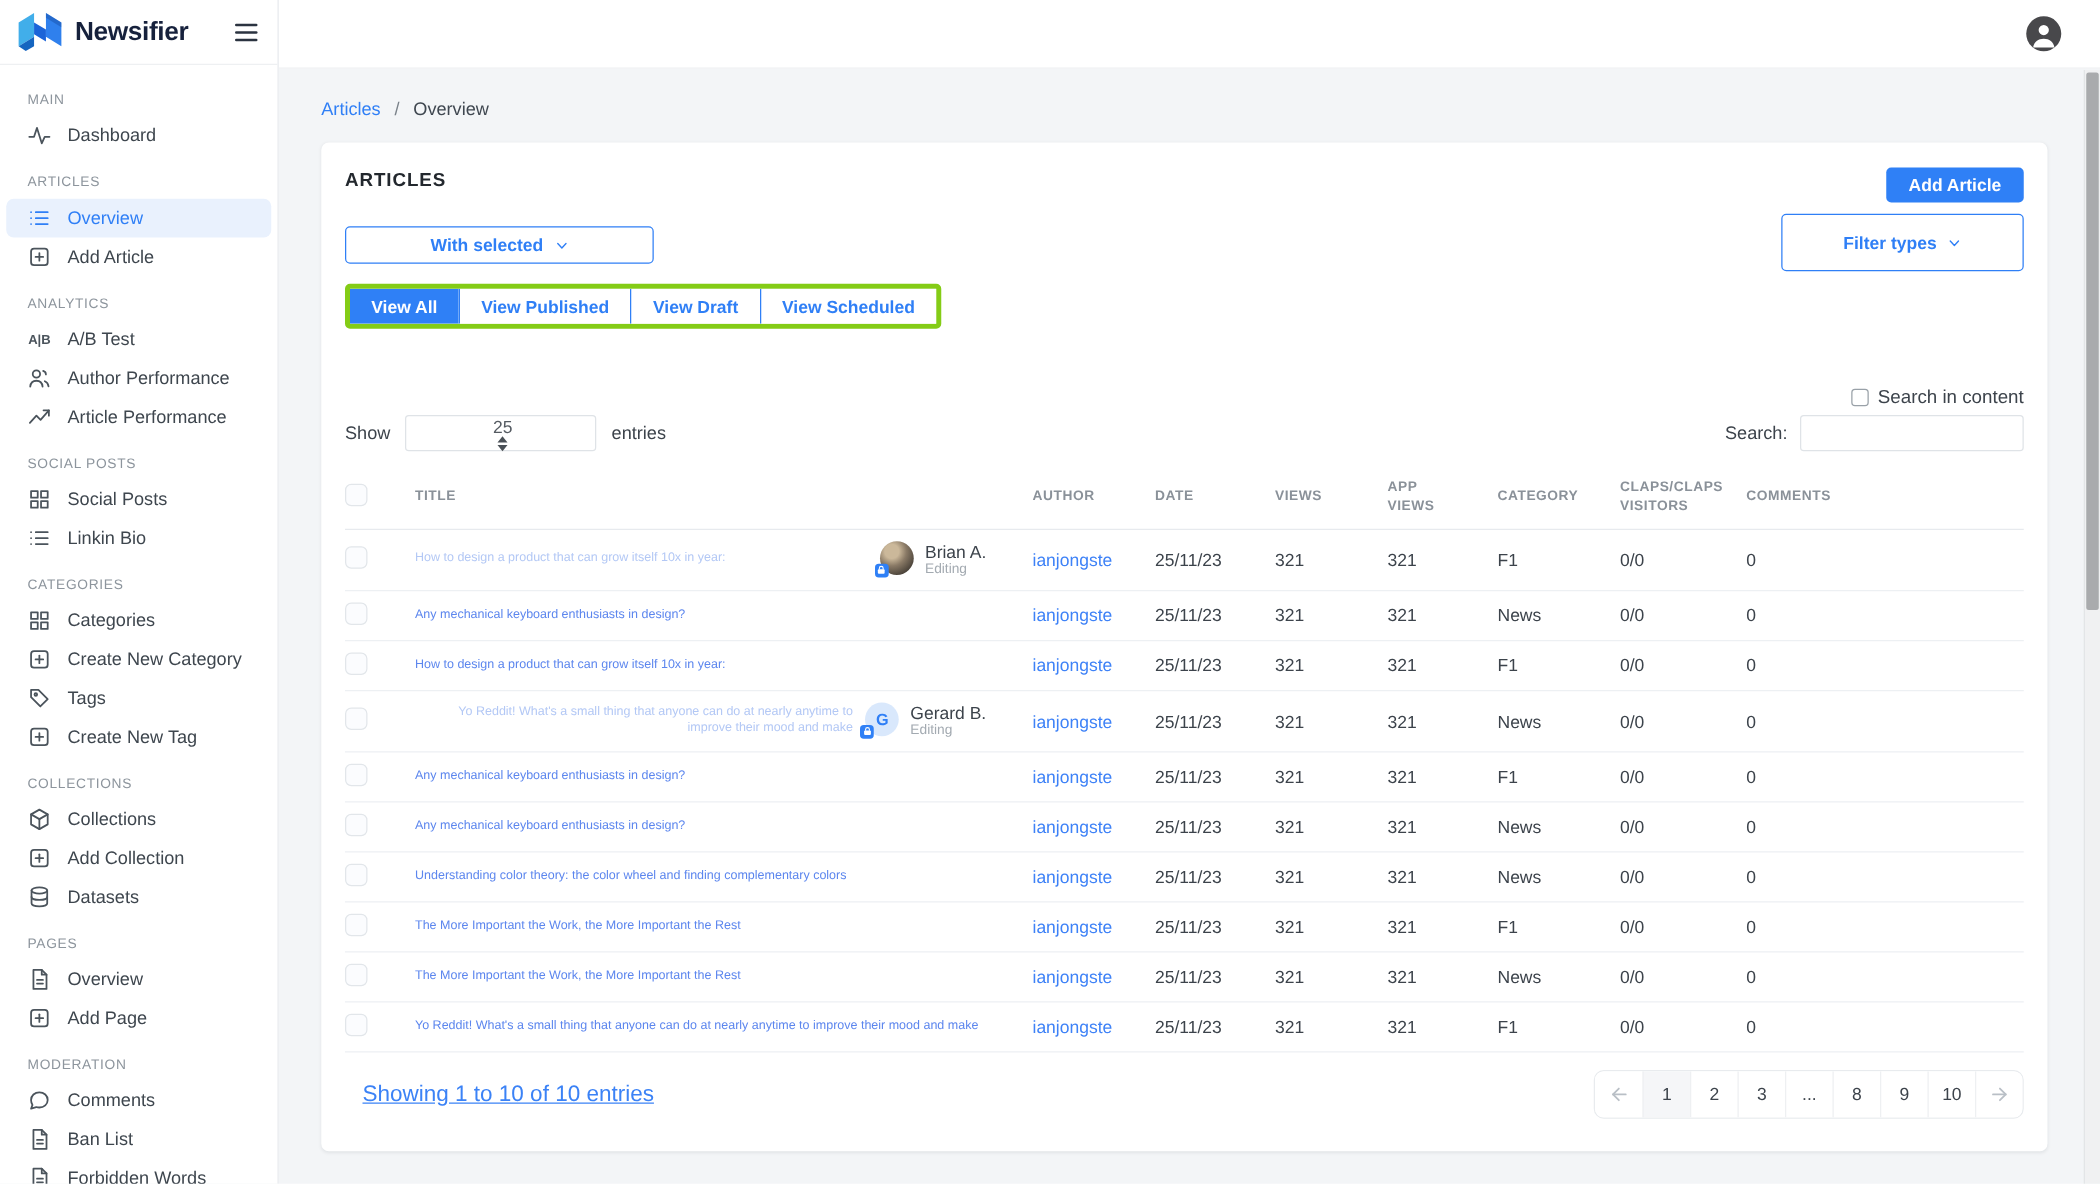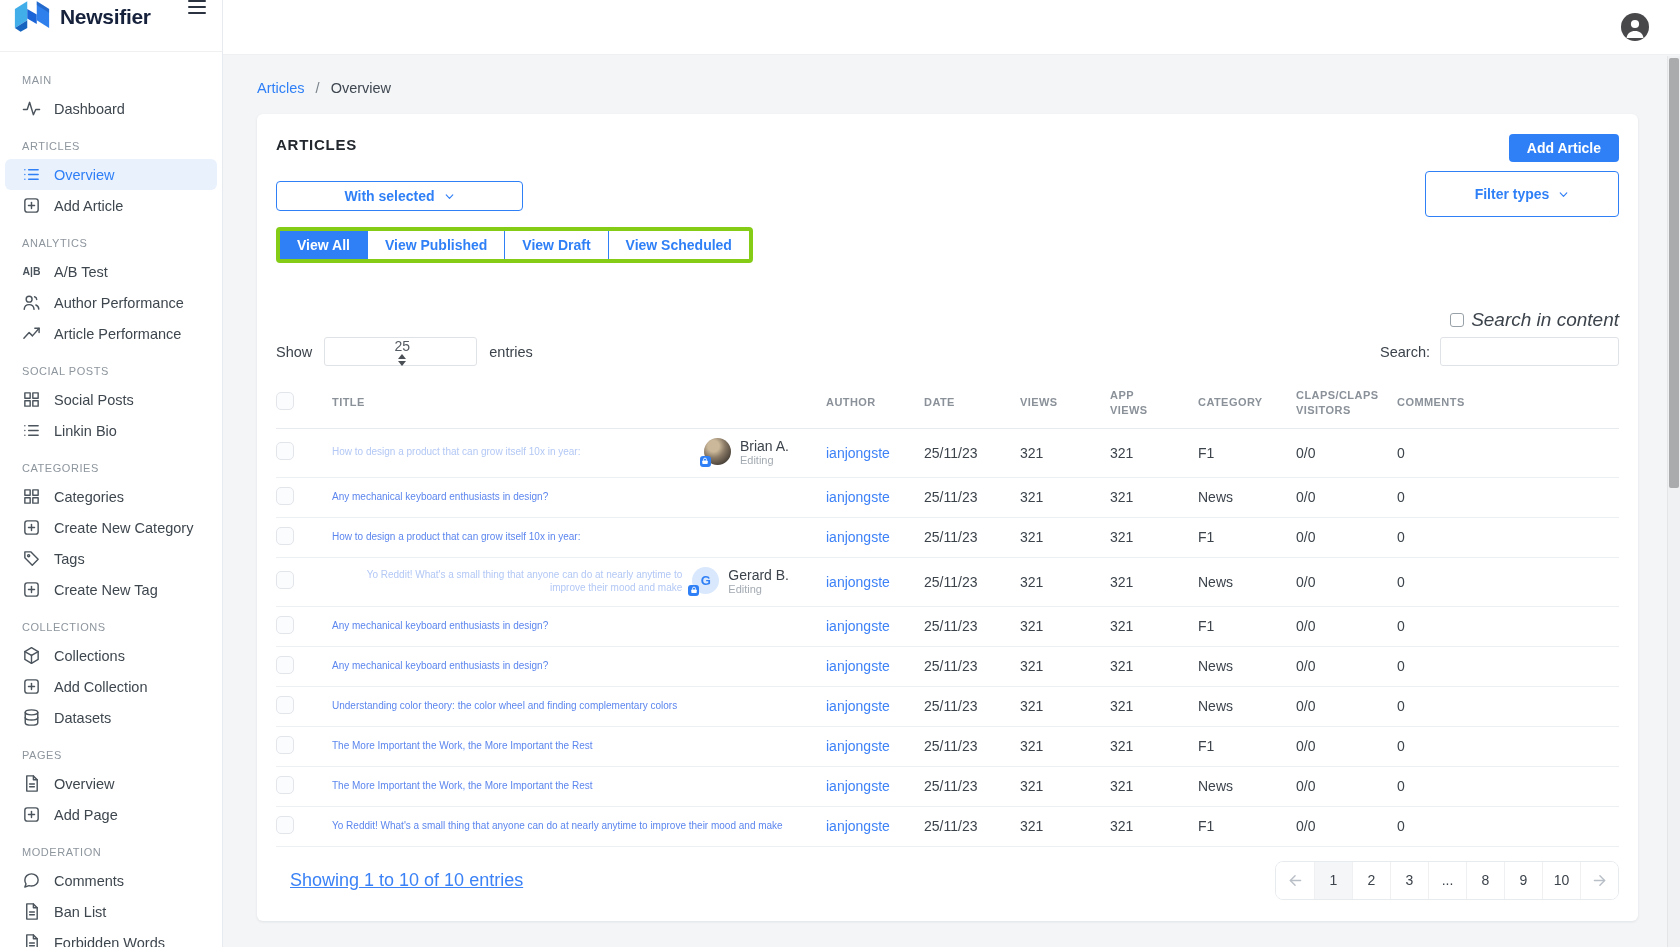--- a/index.html
+++ b/index.html
@@ -1,21 +1,21 @@
 <!DOCTYPE html>
 <html><head>
 <meta charset="utf-8">
 <style>
   * { margin:0; padding:0; box-sizing:border-box; }
   html,body { width:1680px; height:947px; overflow:hidden; }
   body { font-family:"Liberation Sans", sans-serif; background:#f3f5f7; color:#3c434b; position:relative; }
 
   
   .sidebar { position:absolute; left:0; top:0; width:223px; height:947px; background:#fff; border-right:1px solid #e7eaee; z-index:6; }
-  .sidebar-header { height:52px; display:flex; align-items:flex-start; justify-content:space-between; padding:0 16px 0 13px; border-bottom:1px solid #eef0f2; }
+  .sidebar-header { height:52px; display:flex; align-items:center; justify-content:space-between; padding:0 16px 0 13px; border-bottom:1px solid #eef0f2; }
   .logo { display:flex; align-items:center; gap:9px; }
   .logo-mark { width:38px; height:33px; display:block; }
   .logo-text { font-size:21px; font-weight:700; color:#16213c; letter-spacing:-0.3px; }
   .burger { width:18px; height:14px; display:flex; flex-direction:column; justify-content:space-between; cursor:pointer; }
   .burger i { display:block; height:2px; background:#2b3340; border-radius:1px; }
   .nav { padding:6px 0 10px; }
   .nav-section-label { padding:16px 22px 7px; font-size:11px; color:#8d959d; letter-spacing:.05em; }
   .nav-item { display:flex; align-items:center; gap:13px; margin:0 5px; padding:6px 17px; border-radius:6px; font-size:14.5px; color:#3e464e; cursor:pointer; }
   .nav-item.active { background:#e9f1fd; color:#2f7ff6; }
   .nav-icon { width:19px; height:19px; flex:0 0 19px; color:#4b545c; display:inline-flex; }
@@ -51,21 +51,21 @@
   .tab:first-child { border-left:none; }
   .tab.active { background:#2f80f6; color:#fff; }
 
   .controls { margin-top:46px; display:flex; justify-content:space-between; align-items:flex-end; }
   .show-group { display:flex; align-items:center; font-size:14.5px; color:#3c434b;margin-top:16px; }
   .select-box { width:153px; height:29px; border:1px solid #dfe3e7; border-radius:3px; margin:0 12px; display:flex; align-items:center; justify-content:space-between; padding:0 10px 0 13px; font-size:14px; color:#555b62; cursor:pointer; background:#fff;flex-direction:column; }
   .updown { display:flex; flex-direction:column; gap:2px; }
   .tri-up { width:0; height:0; border-left:4px solid transparent; border-right:4px solid transparent; border-bottom:5px solid #4a5056; }
   .tri-down { width:0; height:0; border-left:4px solid transparent; border-right:4px solid transparent; border-top:5px solid #4a5056; }
   .search-group { display:flex; flex-direction:column; align-items:flex-end; gap:6px; }
-  .sic-row { display:flex; align-items:center; gap:7px; font-size:19px; color:#3c434b;font-style:italic; }
+  .sic-row { display:flex; align-items:center; gap:7px; font-size:15px; color:#3c434b; }
   .sic-box { width:14px; height:14px; border:1px solid #979fa2; border:1px solid #99a1a8; border-radius:3px; background:#fff; cursor:pointer; }
   .search-row { display:flex; align-items:center; gap:10px; font-size:14.5px; color:#3c434b; }
   .search-input { width:179px; height:29px; border:1px solid #dfe3e7; border-radius:3px; padding:0 8px; font-size:14px; font-family:inherit; color:#3c434b; outline:none; }
 
   
   .table { margin-top:12px; }
   .tr { display:grid; grid-template-columns:33px minmax(0,1fr) 75px 73px 67px 65px 75px 78px 222px; align-items:center; border-bottom:1px solid #edf0f3;gap:23px; }
   .thead { border-bottom:1px solid #e7eaee; }
   .th { font-size:11px; font-weight:700; color:#8a9199; letter-spacing:.04em; line-height:1.35; padding:10px 8px 10px 0; }
   .td { font-size:14px; color:#3c434b; padding:9px 8px 9px 0; }

